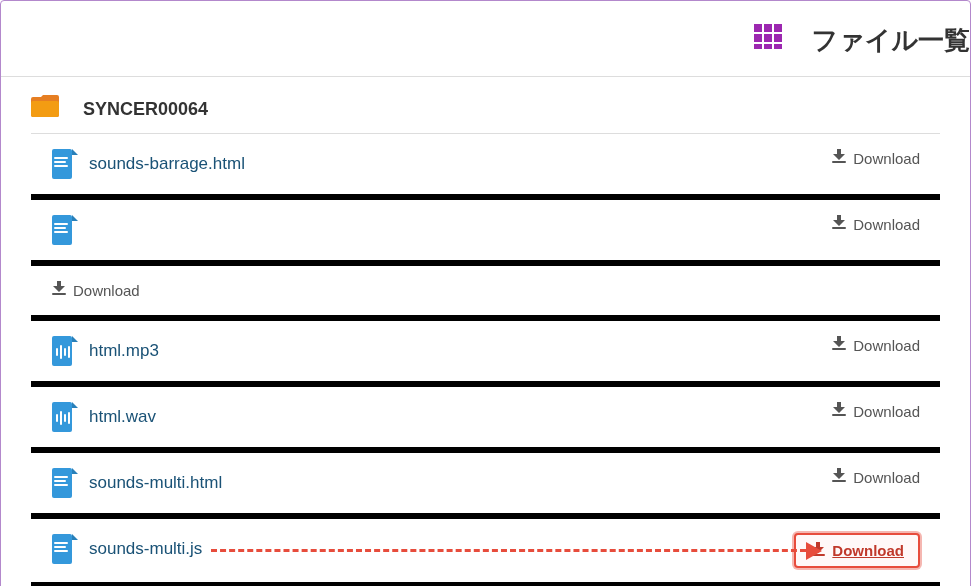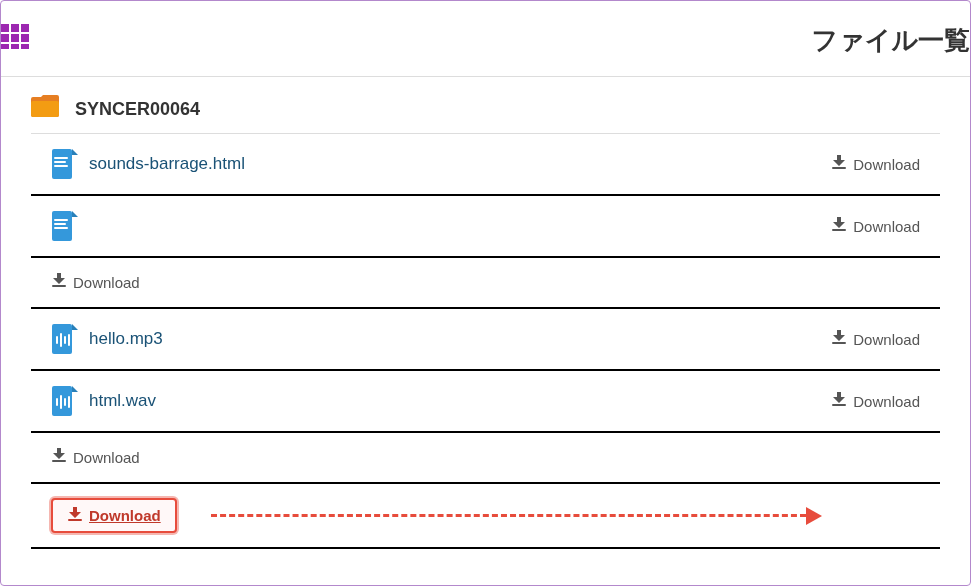--- a/index.html
+++ b/index.html
@@ -30,58 +30,58 @@
 
     .page-title {
       text-align: center;
       padding: 22px 0 18px 0;
       font-size: 26px;
       font-weight: bold;
       color: #333;
       border-bottom: 1.5px solid #ddd;
       display: flex;
       align-items: center;
-      justify-content: space-between;
+      justify-content: flex-end;
       gap: 28px;
     }
 
     .title-icon {
       color: #9c27b0;
       font-size: 26px;
     }
 
     .folder-section {
       padding: 18px 30px 0 30px;
     }
 
     .folder-header {
       display: flex;
       align-items: center;
-      gap: 16px;
+      gap: 24px;
       font-size: 18px;
       font-weight: bold;
       color: #333;
       margin-bottom: 10px;
     }
 
     .folder-icon {
       color: #e67e22;
       font-size: 22px;
     }
 
     .file-list {
       border-top: 1.5px solid #ddd;
     }
 
     .file-row {
       display: flex;
-      align-items: center;
+      align-items: flex-start;
       justify-content: space-between;
       padding: 14px 20px;
-      border-bottom: 2px solid #000000;
+      border-bottom: 6px solid #000000;
       position: relative;
     }
 
     .file-info {
       display: flex;
       align-items: center;
       gap: 10px;
     }
 
     .file-icon {
@@ -239,21 +239,21 @@
             <svg viewBox="0 0 26 30" width="26" height="30">
               <rect x="0" y="0" width="20" height="30" rx="2" fill="#3498db"></rect>
               <polygon points="20,0 26,6 20,6" fill="#2980b9"></polygon>
 
               <rect x="4" y="12" width="2" height="8" rx="1" fill="white"></rect>
               <rect x="8" y="9" width="2" height="14" rx="1" fill="white"></rect>
               <rect x="12" y="12" width="2" height="8" rx="1" fill="white"></rect>
               <rect x="16" y="10" width="2" height="12" rx="1" fill="white"></rect>
             </svg>
           </div>
-          <span class="file-name">hello.mp3</span>
+          <span class="file-name">html.mp3</span>
         </div>
         <a class="download-btn" href="#">
           <span class="download-icon">
             <svg width="16" height="16" viewBox="0 0 16 16">
                 <path d="M8 12L2 6h4V1h4v5h4z" fill="#555"></path>
                 <rect x="1" y="13" width="14" height="2" rx="1" fill="#555"></rect>
               </svg>
           </span>
           <span>Download</span>
         </a>
@@ -278,32 +278,56 @@
             <svg width="16" height="16" viewBox="0 0 16 16">
                 <path d="M8 12L2 6h4V1h4v5h4z" fill="#555"></path>
                 <rect x="1" y="13" width="14" height="2" rx="1" fill="#555"></rect>
               </svg>
           </span>
           <span>Download</span>
         </a>
       </div>
 
       <div class="file-row">
+        <div class="file-info">
+          <div class="file-icon">
+            <svg viewBox="0 0 26 30" width="26" height="30">
+              <rect x="0" y="0" width="20" height="30" rx="2" fill="#3498db"></rect>
+              <polygon points="20,0 26,6 20,6" fill="#2980b9"></polygon>
+              <rect x="2" y="8" width="14" height="2" rx="1" fill="white"></rect>
+              <rect x="2" y="12" width="12" height="2" rx="1" fill="white"></rect>
+              <rect x="2" y="16" width="14" height="2" rx="1" fill="white"></rect>
+            </svg>
+          </div>
+          <span class="file-name">sounds-multi.html</span>
+        </div>
         <a class="download-btn" href="#">
           <span class="download-icon">
             <svg width="16" height="16" viewBox="0 0 16 16">
                 <path d="M8 12L2 6h4V1h4v5h4z" fill="#555"></path>
                 <rect x="1" y="13" width="14" height="2" rx="1" fill="#555"></rect>
               </svg>
           </span>
           <span>Download</span>
         </a>
       </div>
 
       <div class="file-row" style="position:relative; overflow:visible;">
+        <div class="file-info">
+          <div class="file-icon">
+            <svg viewBox="0 0 26 30" width="26" height="30">
+              <rect x="0" y="0" width="20" height="30" rx="2" fill="#3498db"></rect>
+              <polygon points="20,0 26,6 20,6" fill="#2980b9"></polygon>
+              <rect x="2" y="8" width="14" height="2" rx="1" fill="white"></rect>
+              <rect x="2" y="12" width="12" height="2" rx="1" fill="white"></rect>
+              <rect x="2" y="16" width="14" height="2" rx="1" fill="white"></rect>
+            </svg>
+          </div>
+          <span class="file-name">sounds-multi.js</span>
+        </div>
 
         <div style="position:absolute; left:180px; right:118px; top:50%; transform:translateY(-50%); display:flex; align-items:center;">
           <div style="flex:1; border-top: 3.5px dashed #e74c3c;"></div>
           <div style="width:0; height:0; border-top:9px solid transparent; border-bottom:9px solid transparent; border-left:16px solid #e74c3c; flex-shrink:0;"></div>
         </div>
 
         <a class="last-row-download" href="#">
           <span>
             <svg width="16" height="16" viewBox="0 0 16 16">
                 <path d="M8 12L2 6h4V1h4v5h4z" fill="#c0392b"></path>

